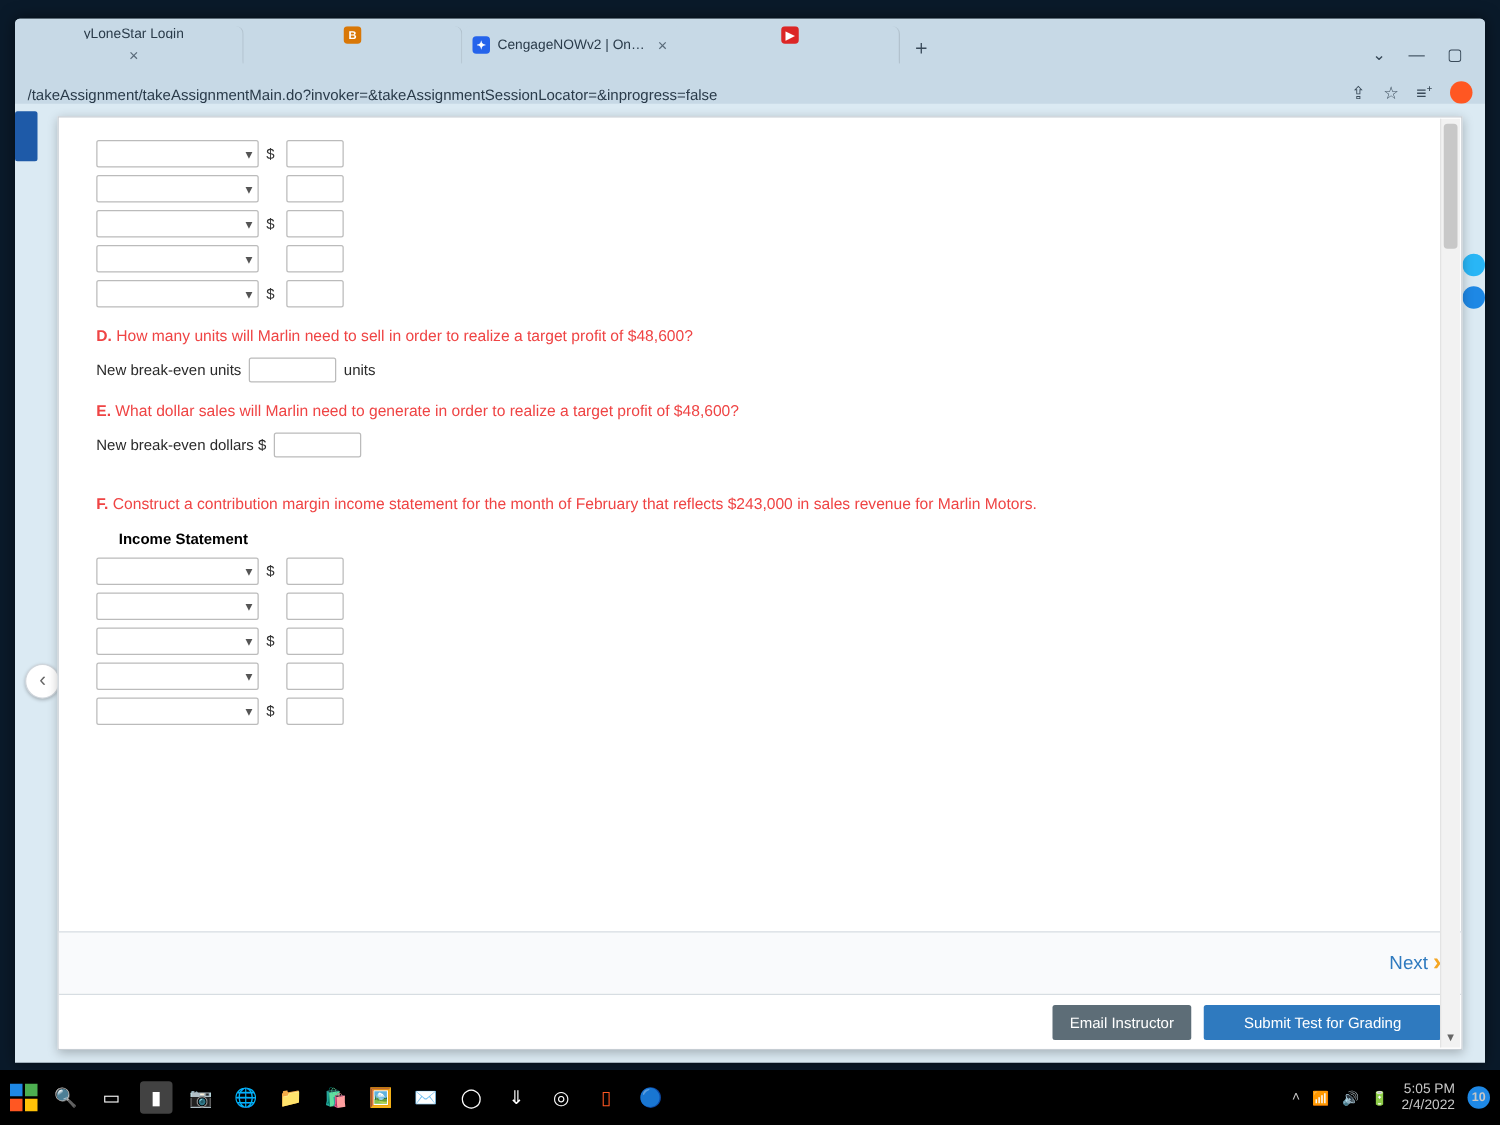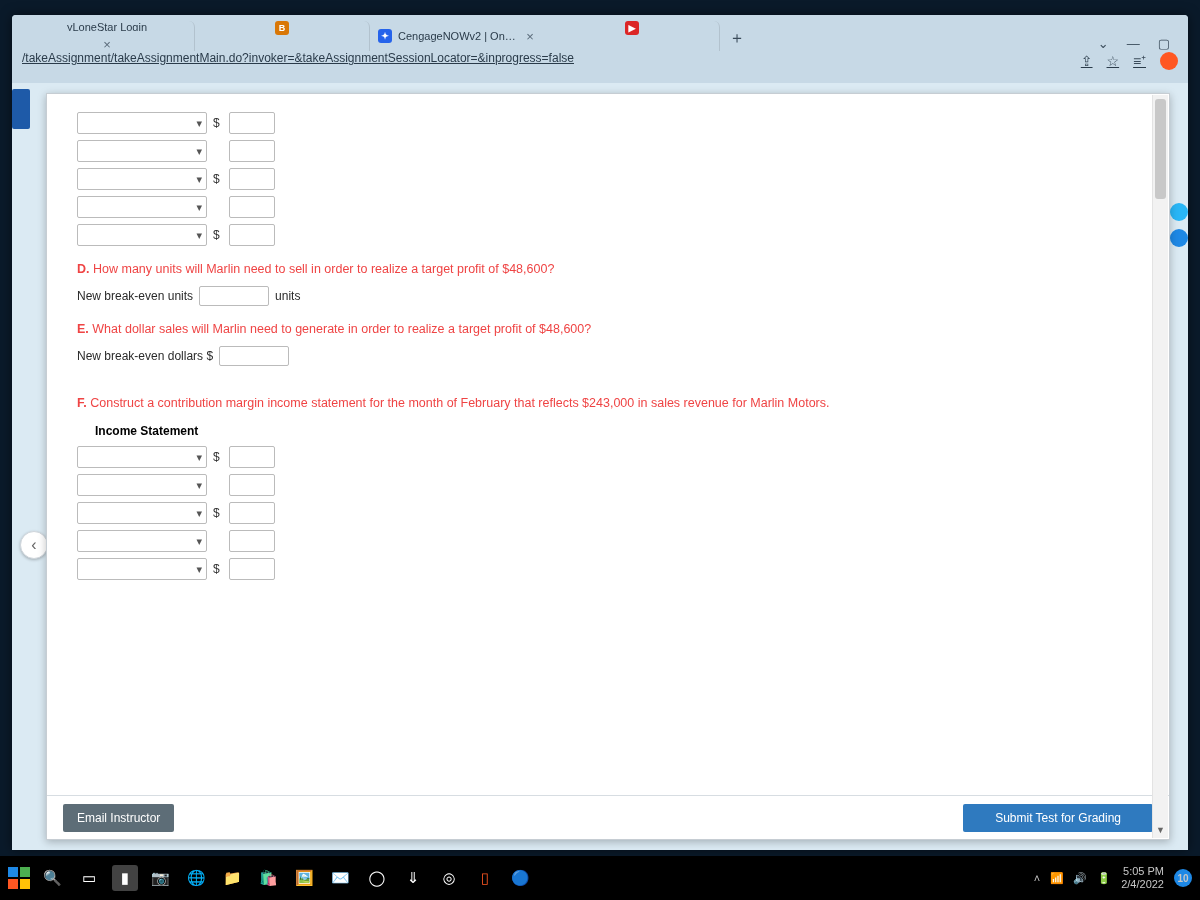--- a/index.html
+++ b/index.html
@@ -49,22 +49,22 @@
       display:flex;align-items:center;justify-content:center;font-size:9px;font-weight:700;color:#fff;
     }
     .tab .title { flex:1; overflow:hidden; text-overflow:ellipsis; }
     .tab .close { width:14px;height:14px;display:flex;align-items:center;justify-content:center;font-size:13px;color:#5a6b7a;flex:none; cursor:pointer;}
     .new-tab-btn { width:26px;height:26px;display:flex;align-items:center;justify-content:center;font-size:16px;color:#3a4b5a;margin-left:4px;cursor:pointer;}
     .window-controls { margin-left:auto; display:flex; gap:18px; padding:0 10px;color:#3a4b5a;font-size:13px;}
     .window-controls span{cursor:pointer;}
 
     .addr-row {
       height:32px; background:#c7d9e6;
-      display:flex;align-items:flex-start;padding:0 10px;gap:10px;
-      font-size:12px;color:#2a3b4a;text-decoration:underline;
+      display:flex;align-items:flex-end;padding:0 10px;gap:10px;
+      font-size:12px;color:#2a3b4a;
     }
     .addr {flex:1;overflow:hidden;white-space:nowrap;text-overflow:ellipsis;}
     .addr-icons{display:flex;gap:14px;align-items:center;font-size:14px;color:#3a4b5a;}
     .addr-icons span{cursor:pointer;}
     .prof-dot{width:18px;height:18px;border-radius:50%;background:#ff5722;}
 
     
     .viewport{ flex:1; background:#dbeaf3; display:flex; overflow:hidden; position:relative;}
     .left-gutter{width:28px;background:transparent;position:relative;}
     .left-gutter .blue-bar{position:absolute;top:6px;left:0;width:18px;height:40px;background:#1e5aa8;border-radius:2px;}
@@ -104,21 +104,21 @@
     .page-footer{
       height:50px;border-top:1px solid #d7dde2;background:#f9fafc;
       display:flex;align-items:center;justify-content:flex-end;padding:0 16px;
       font-size:15px;color:#2f7abf;gap:6px;
     }
     .page-footer .next{cursor:pointer;display:flex;align-items:center;gap:4px;}
     .page-footer .chev{font-size:20px;color:#f5a623;font-weight:700;}
 
     .page-bottombar{
       height:44px;background:#fff;border-top:1px solid #d7dde2;
-      display:flex;align-items:center;justify-content:space-between;gap:10px;padding:0 16px;
+      display:flex;align-items:center;justify-content:flex-end;gap:10px;padding:0 16px;
     }
     .btn-dark{
       background:#5d6d77;color:#fff;border:none;height:28px;padding:0 14px;
       font-size:12px;border-radius:2px;cursor:pointer;
     }
     .btn-blue{
       background:#2f7abf;color:#fff;border:none;height:28px;padding:0 32px;
       font-size:12px;border-radius:2px;cursor:pointer;
     }
 
@@ -297,20 +297,26 @@
           </div>
           <div class="dd-row">
             <div class="dd"></div>
             <span class="dollar">$</span>
             <div class="num"></div>
           </div>
         </div>
 
       </div>
 
+      <div class="page-footer">
+        <div class="next">
+          <span>Next</span>
+          <span class="chev">›</span>
+        </div>
+      </div>
 
       <div class="page-bottombar">
         <button class="btn-dark">Email Instructor</button>
         <button class="btn-blue">Submit Test for Grading</button>
       </div>
 
     </div>
   </div>
 </div>
 

